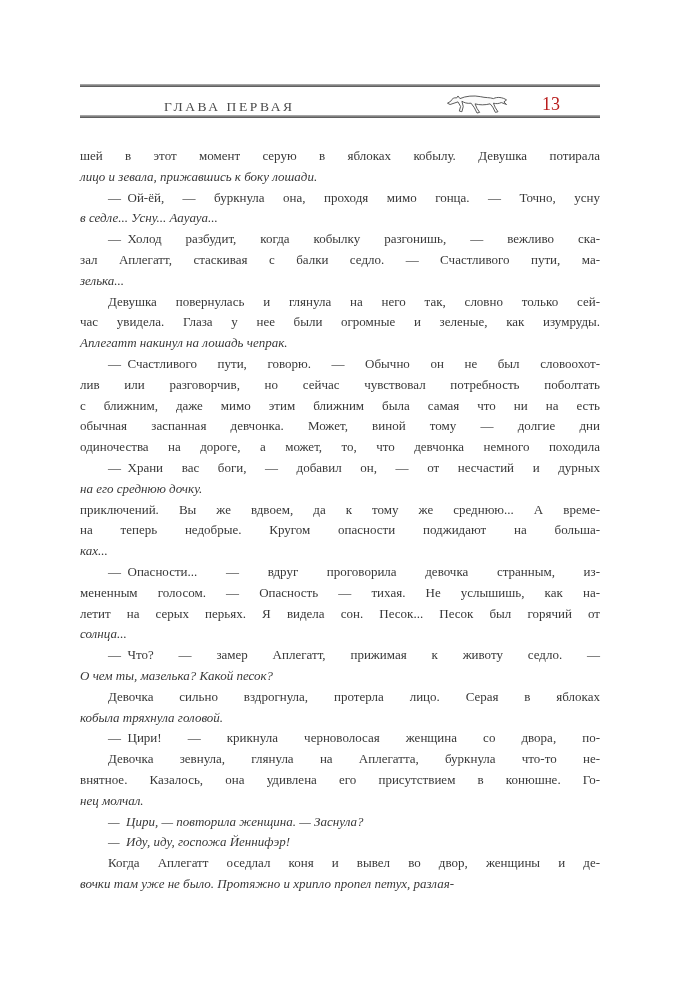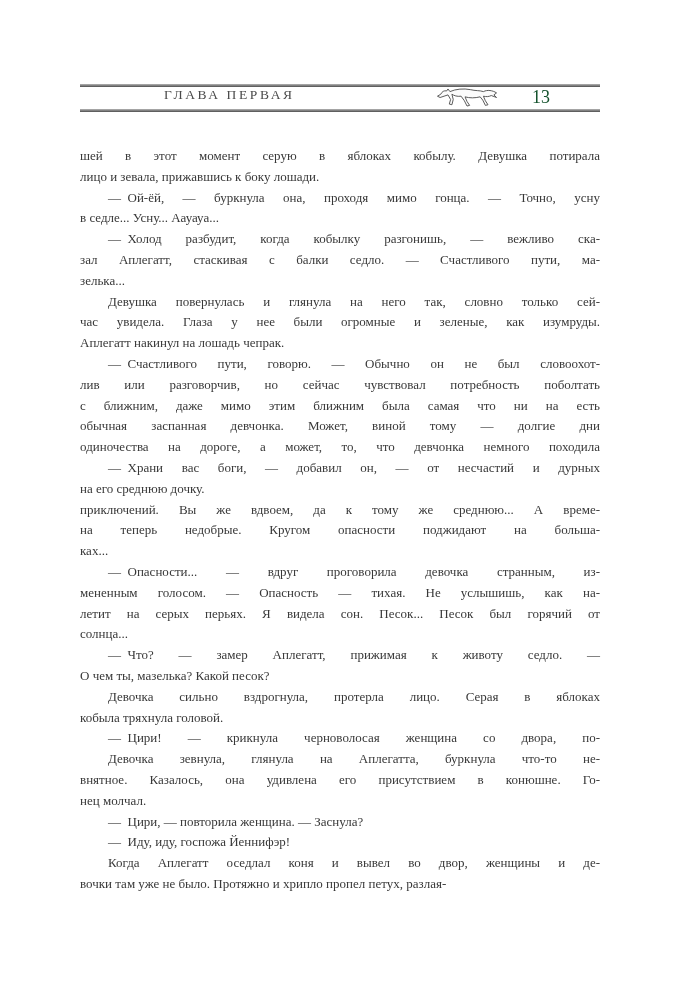--- a/index.html
+++ b/index.html
@@ -16,57 +16,57 @@
   }
   .running-head {
     position: absolute;
     left: 80px; top: 84px; width: 520px;
   }
   .rule {
     height: 3px;
     background: linear-gradient(#b5b5b5, #4e4e4e);
   }
   .head-row {
-    height: 22px;
+    height: 28px;
     display: flex;
-    align-items: flex-start;
+    align-items: flex-end;
   }
   .chapter-title {
     margin-left: 84px;
     font-size: 13.5px;
     letter-spacing: 2.6px;
     color: #4a4a4a;
     white-space: nowrap;
   }
   .ornament {
     margin-left: auto;
     width: 64px; height: 21px;
     display: flex; align-items: center;
   }
   .ornament svg { width: 64px; height: 21px; display: block; }
   .page-number {
     margin-left: 33px;
-    margin-right: 50px;
+    margin-right: 40px;
     font-size: 18px;
-    color: #14532d;
+    color: #b91c1c;
   }
   .body-text {
     position: absolute;
     left: 80px; top: 146px; width: 520px;
     font-size: 13px;
     line-height: 20.8px;
     color: #383838;
   }
   .line {
     text-align: justify;
     text-align-last: justify;
     height: 20.8px;
     white-space: normal;
   }
-  .line.last { text-align-last: left; }
+  .line.last { text-align-last: left; font-style: italic; }
   .line.indent { text-indent: 28px; }
 </style>
 </head>
 <body>
 
 <div class="page">
 
   <div class="running-head">
     <div class="rule"></div>
     <div class="head-row">

